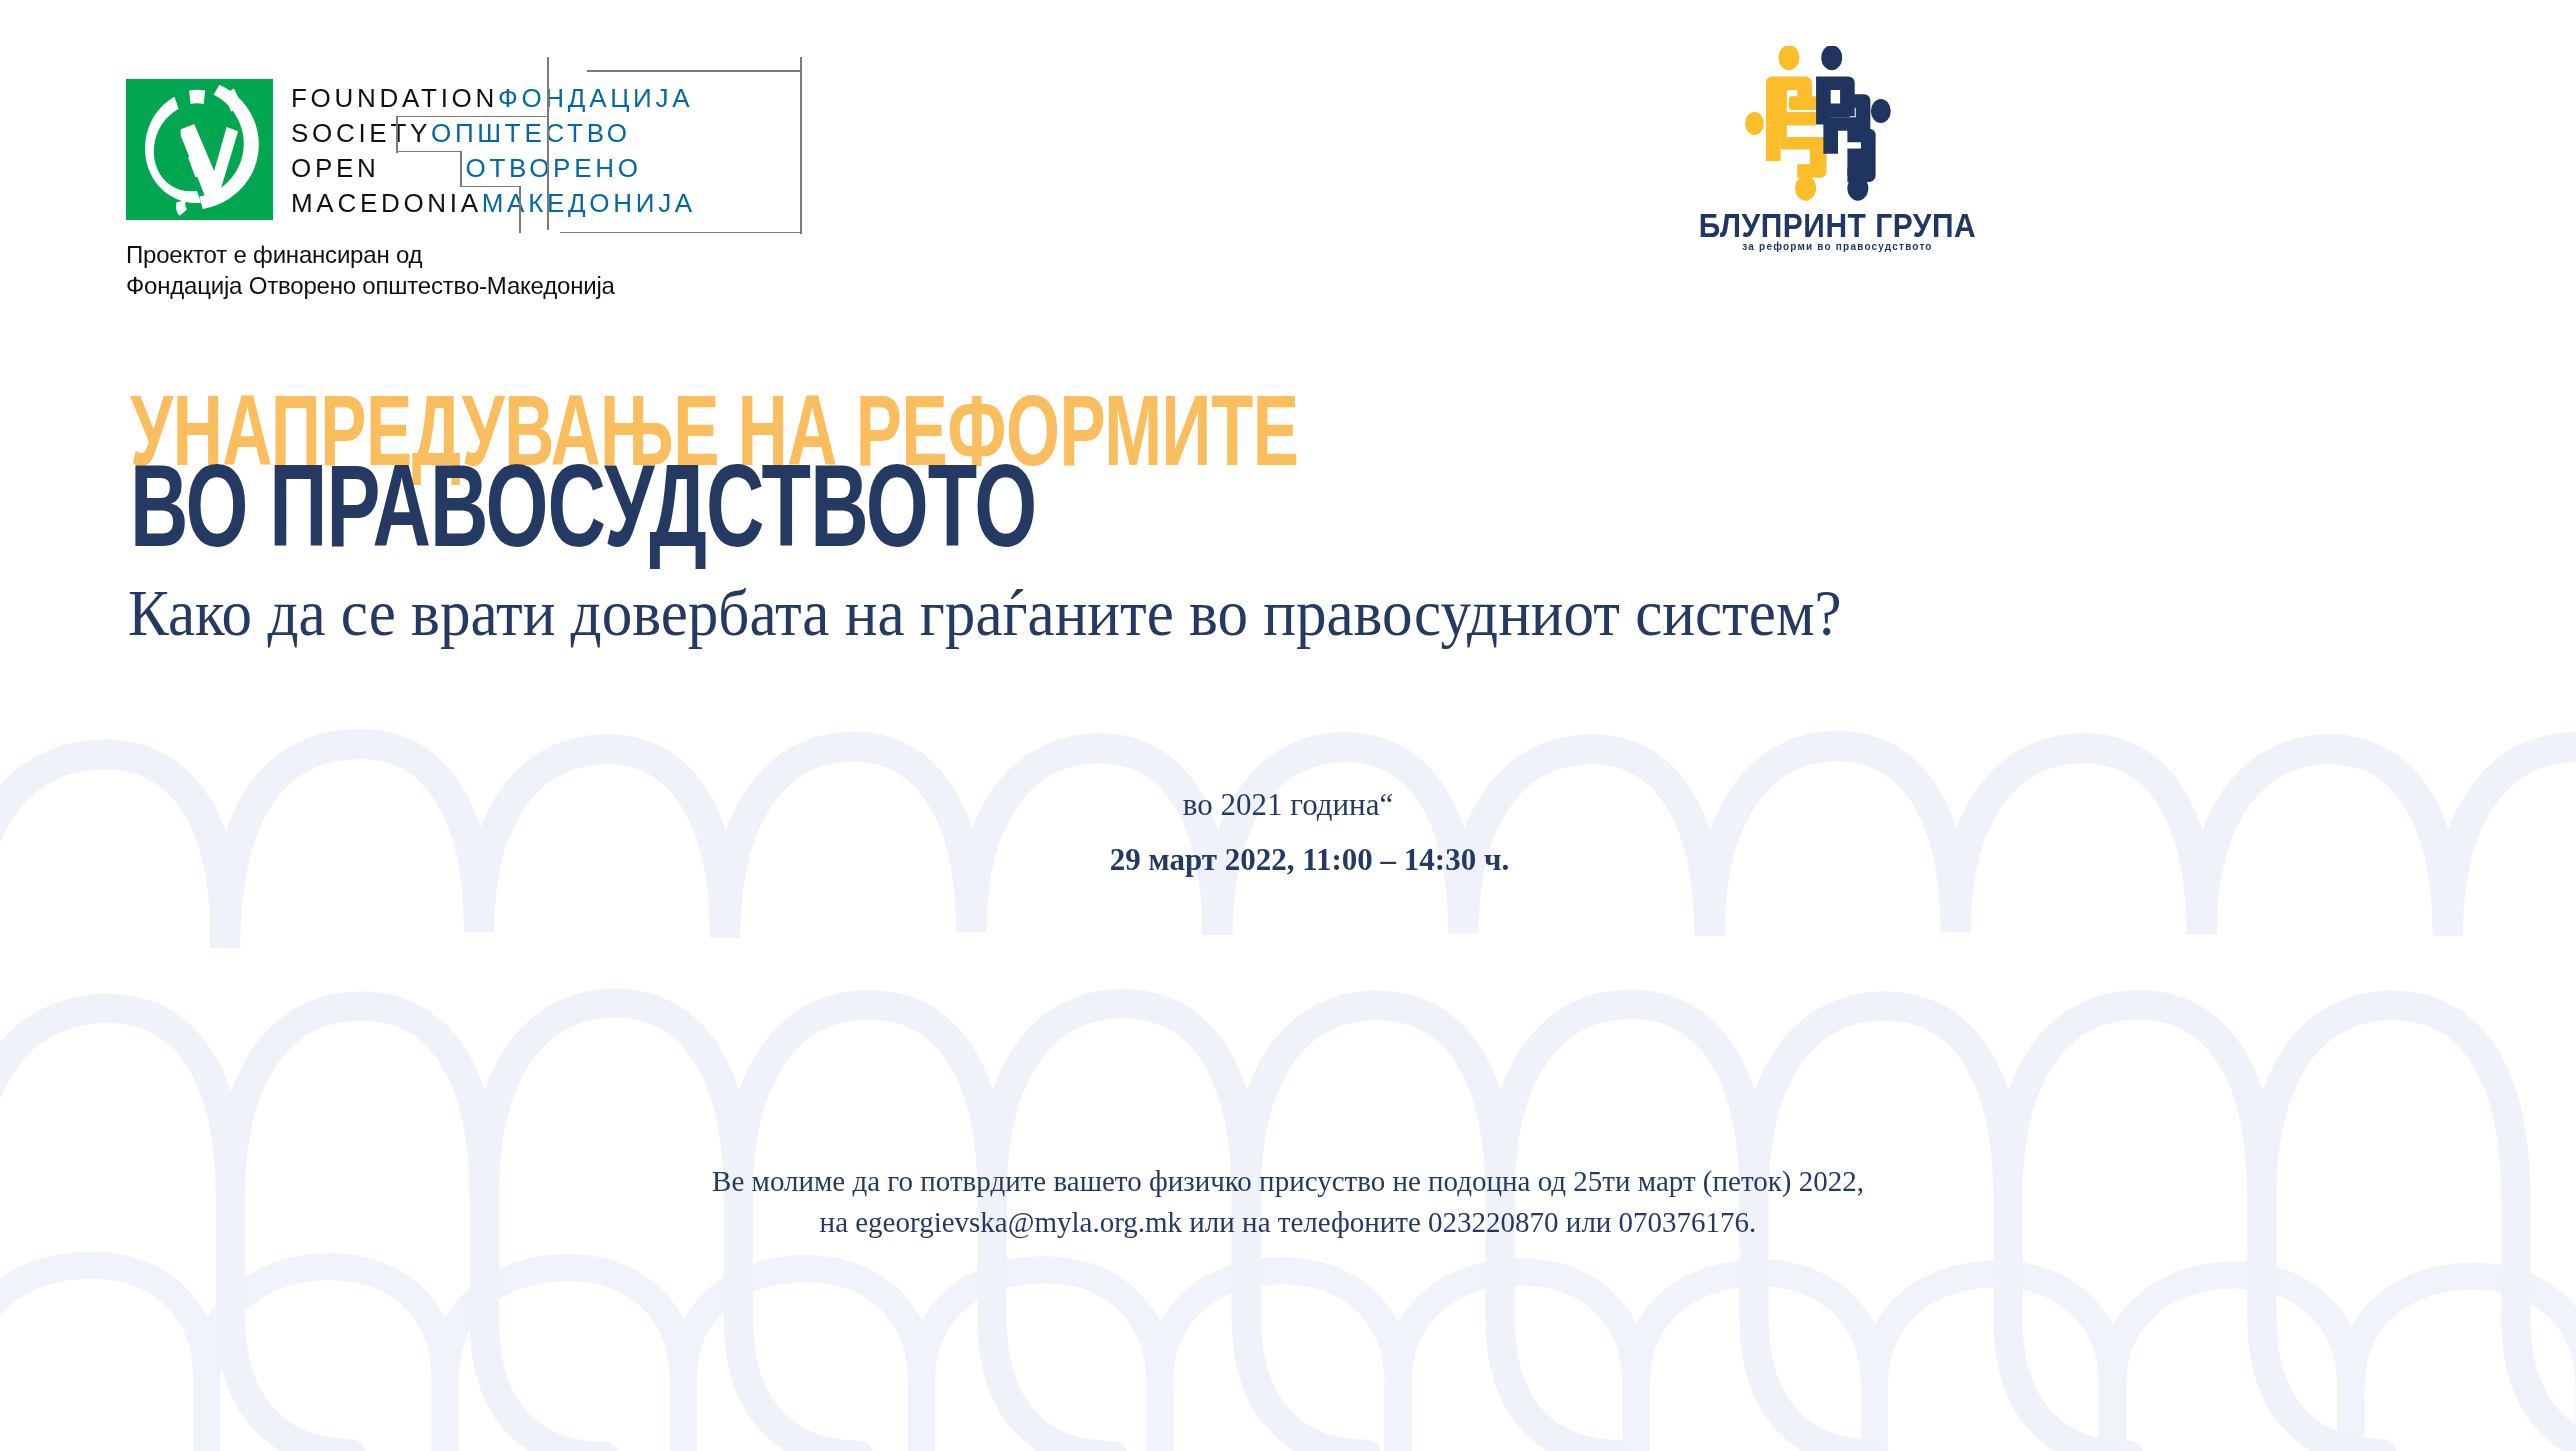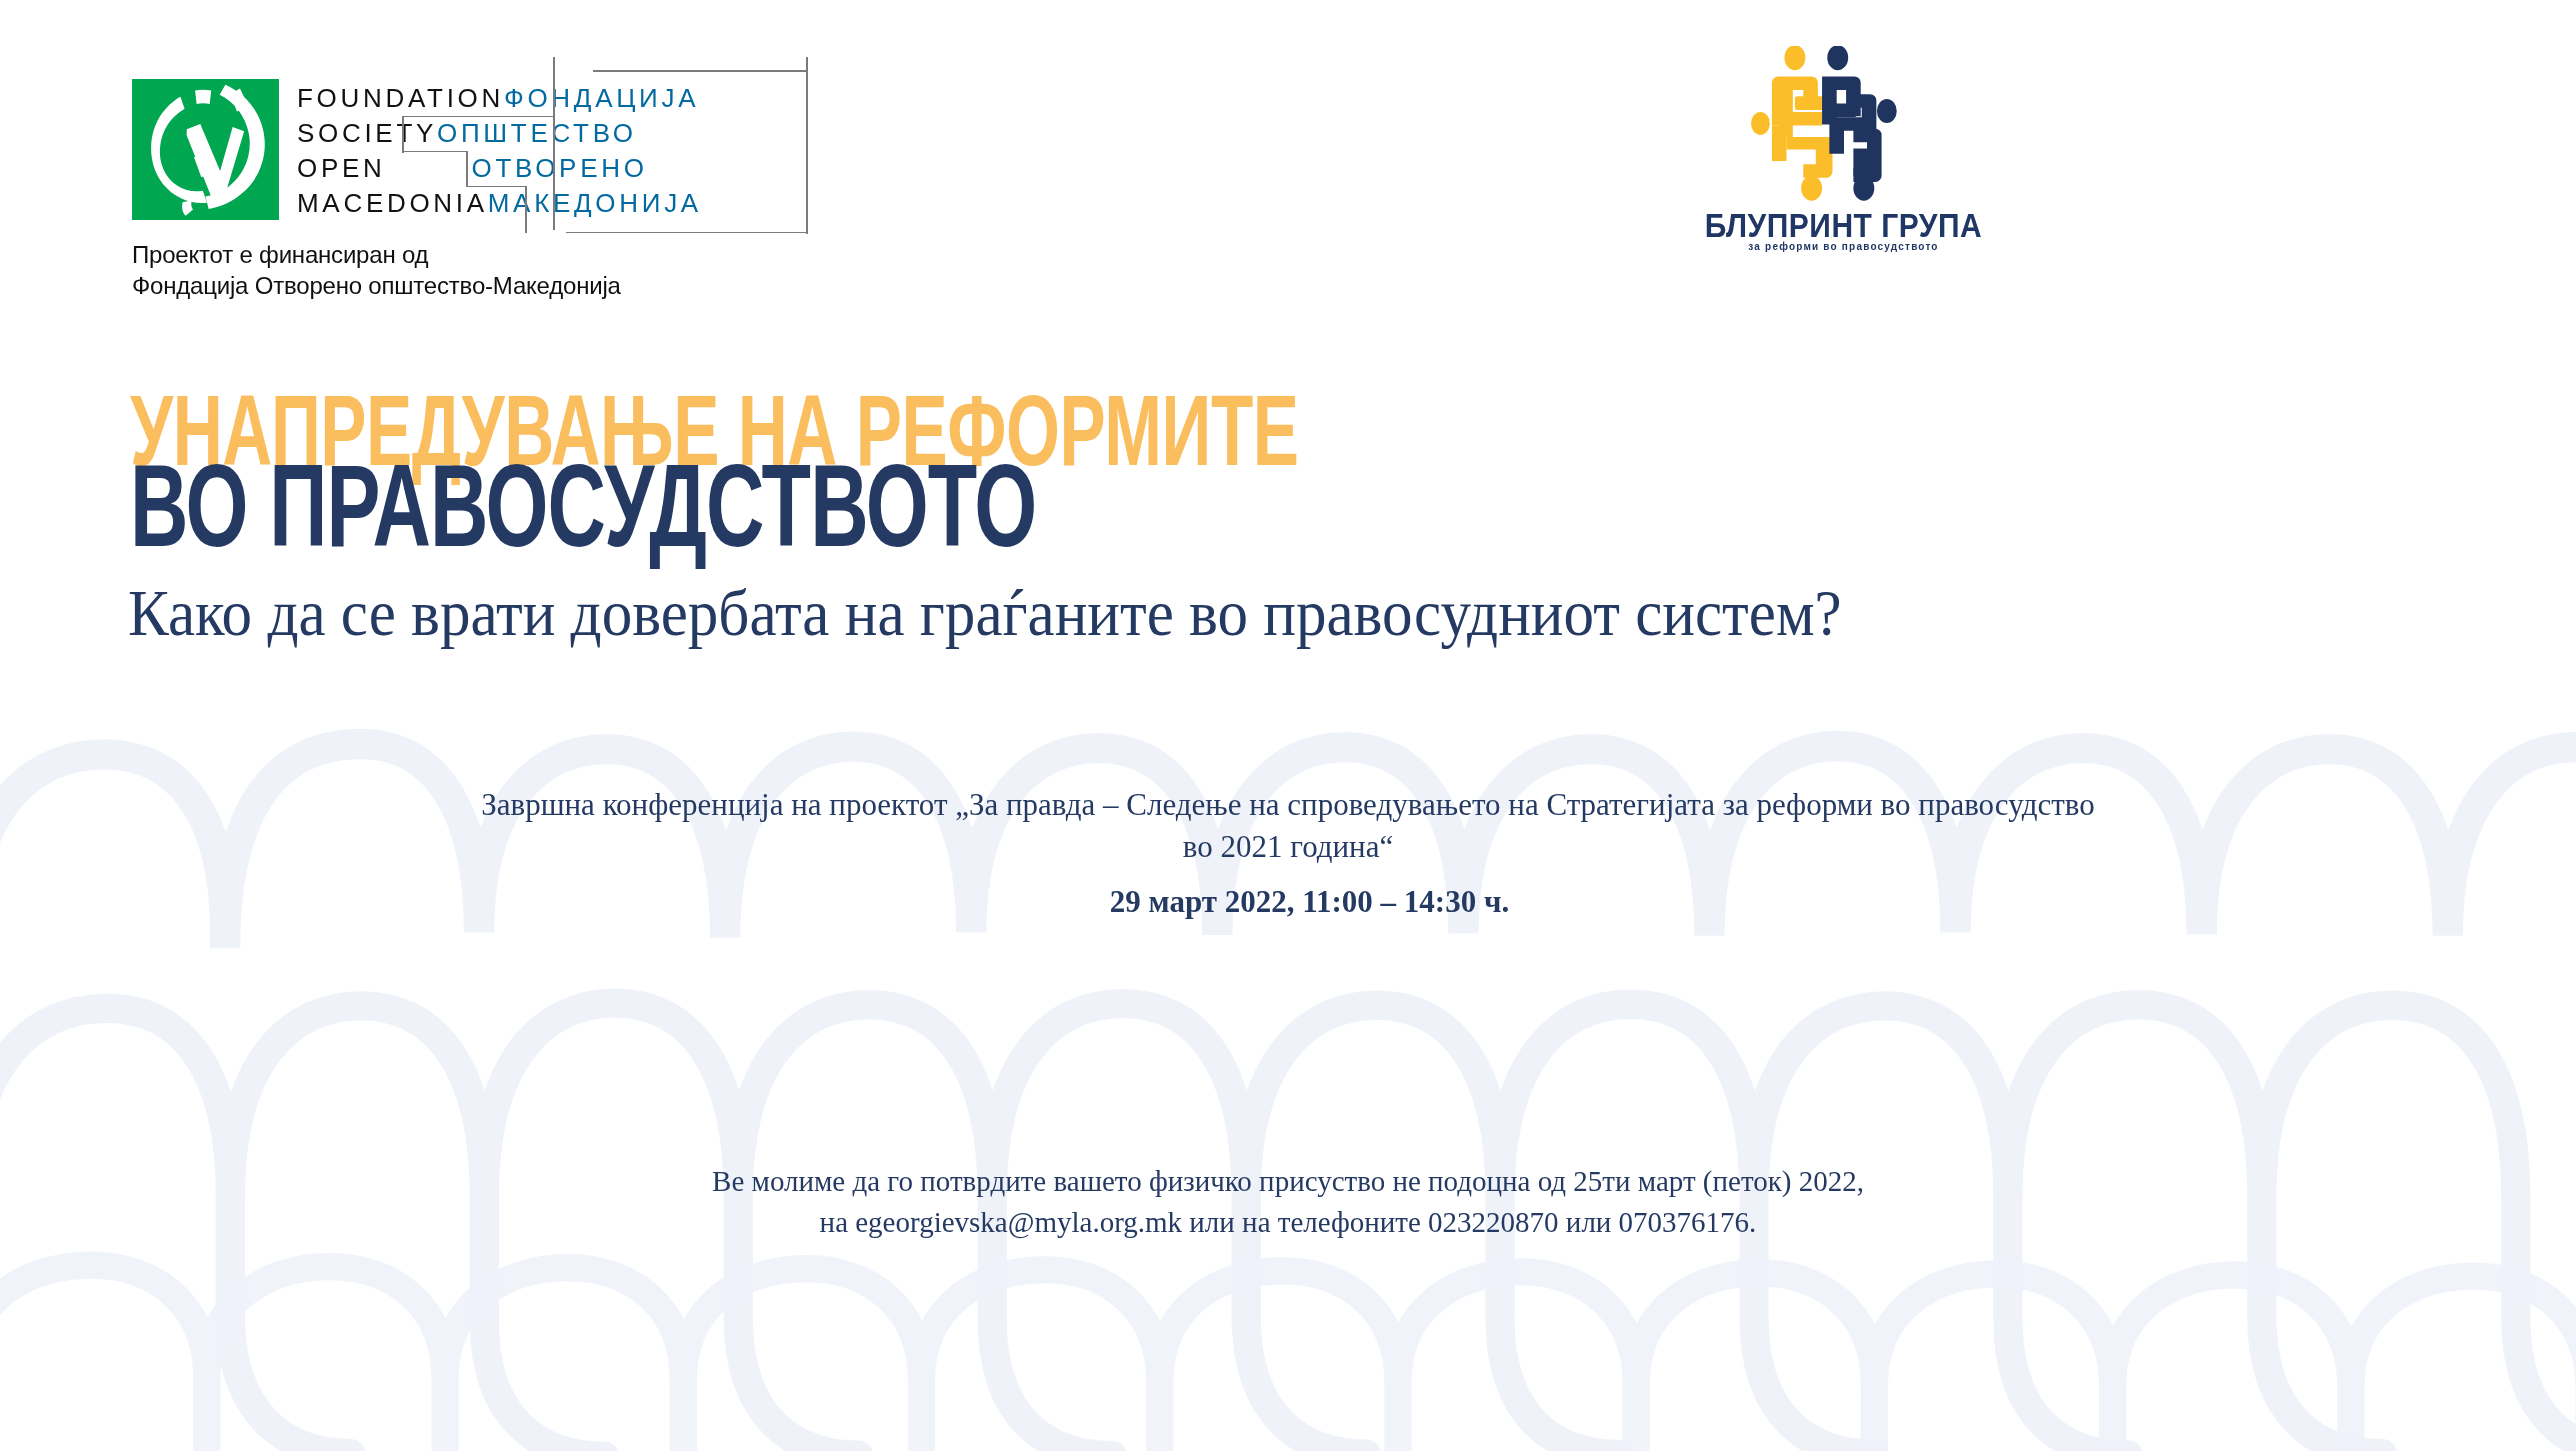--- a/index.html
+++ b/index.html
@@ -24,21 +24,21 @@
     top: 723px;
     width: 2576px;
     height: 729px;
     z-index: 0;
     pointer-events: none;
   }
 
   
   #logo-row {
     position: absolute;
-    left: 11px;
+    left: 5px;
     top: 0;
     width: 2064px;
     height: 314px;
     z-index: 5;
   }
 
   
   #fosm-logo {
     position: absolute;
     left: 121px;
@@ -375,21 +375,20 @@
 </div>
 
 <div id="headline">
   <div class="head-line" id="head-line-1">УНАПРЕДУВАЊЕ НА РЕФОРМИТЕ</div>
   <div class="head-line" id="head-line-2">ВО ПРАВОСУДСТВОТО</div>
 </div>
 
 <div id="subhead">Како да се врати довербата на граѓаните во правосудниот систем?</div>
 
 <div id="body-block">
-  <div class="body-line">Завршна конференција на проектот „За правда – Следење на спроведувањето на Стратегијата за реформи во правосудство</div>
   <div class="body-line">во 2021 година“</div>
   <div id="body-spacer"></div>
   <div class="body-line bold">29 март 2022, 11:00 – 14:30 ч.</div>
 </div>
 
 <div id="contact-block">
   <div class="contact-line">Ве молиме да го потврдите вашето физичко присуство не подоцна од 25ти март (петок) 2022,</div>
   <div class="contact-line">на egeorgievska@myla.org.mk или на телефоните 023220870 или 070376176.</div>
 </div>
 

